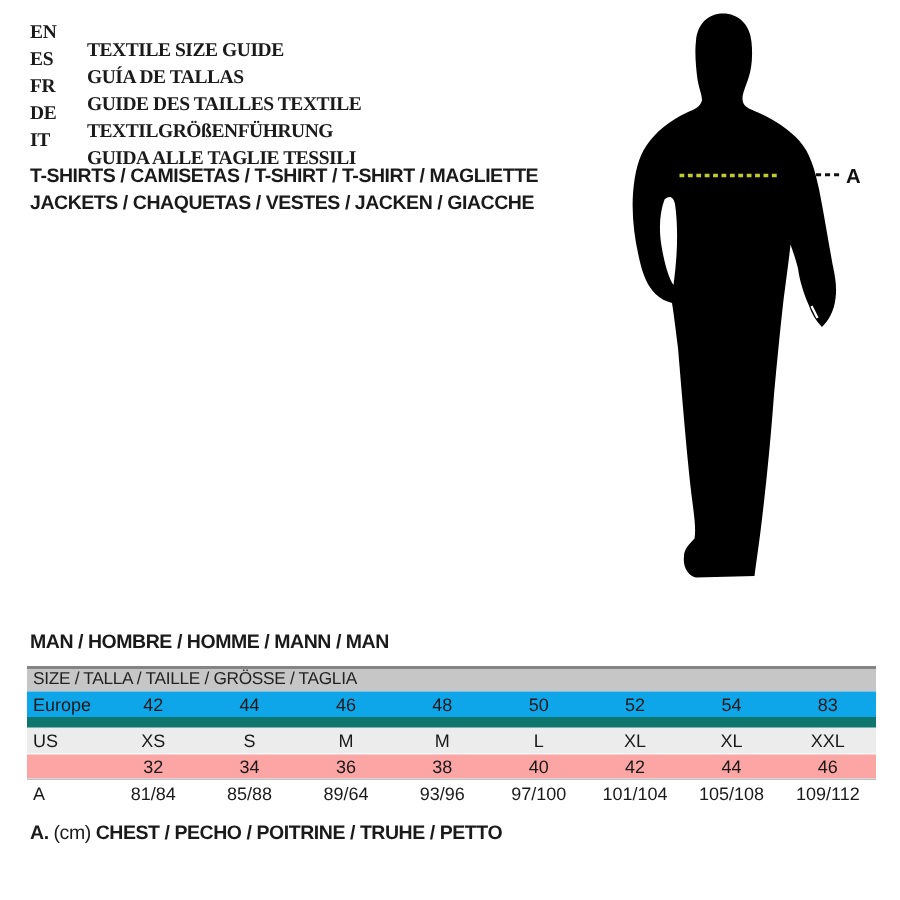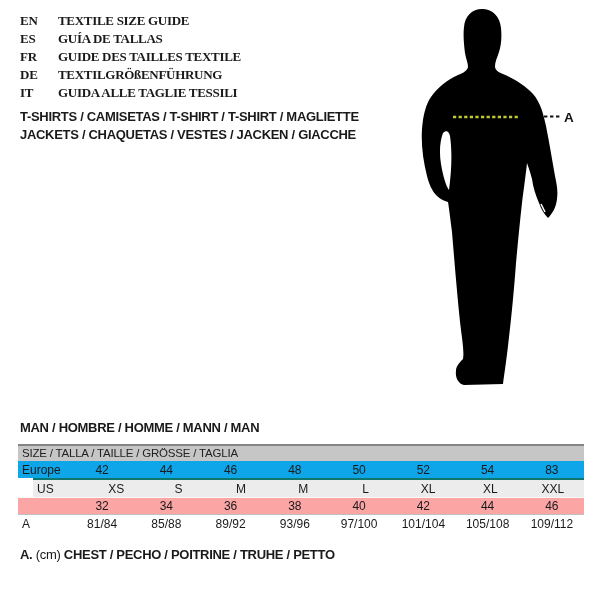--- a/index.html
+++ b/index.html
@@ -5,40 +5,40 @@
   html,body{margin:0;padding:0;}
   body{
     width:600px;height:600px;position:relative;background:#ffffff;
     font-family:"Liberation Sans", sans-serif;color:#1a1a1a;overflow:hidden;
     -webkit-font-smoothing:antialiased;
   }
   
   .lang-list{position:absolute;left:20px;top:12px;font-family:Liberation Serif, serif;}
   .lang-row{display:flex;height:18px;line-height:18px;}
   .lang-code{width:38px;font-size:13px;font-weight:bold;letter-spacing:-.2px;}
-  .lang-title{font-size:13px;font-weight:bold;letter-spacing:-.3px;white-space:nowrap;}
+  .lang-title{font-size:13px;font-weight:bold;letter-spacing:-.3px;white-space:nowrap;margin-top:12px;}
   
   .categories{position:absolute;left:20px;top:108px;}
   .cat-line{font-size:13px;font-weight:bold;letter-spacing:-.3px;line-height:18px;white-space:nowrap;}
   
   .figure-wrap{position:absolute;left:415px;top:0;width:170px;height:398px;}
   .figure-wrap svg{display:block;width:170px;height:398px;}
   
   .man-label{position:absolute;left:20px;top:420px;font-size:13px;font-weight:bold;letter-spacing:-.3px;}
   
   .size-table{position:absolute;left:18px;top:444px;width:566px;font-size:12px;}
   .t-header{
     background:#c6c6c6;border-top:2px solid #848484;height:15px;line-height:15px;
     padding-left:4px;font-size:11.5px;letter-spacing:-.2px;color:#222;
   }
   .t-row{display:grid;grid-template-columns:52px repeat(8,1fr);align-items:center;}
   .t-row .t-label{padding-left:4px;text-align:left;}
   .t-row .t-cell{text-align:center;}
   .row-europe{height:17px;background:#0ea5e9;}
-  .row-us{height:17px;background:#ececec;border-top:2px solid #0f766e;margin-left:15px;}
+  .row-us{height:17px;background:#ececec;border-top:7px solid #0f766e;}
   .row-alt{height:16px;background:#fca5a5;border-top:1px solid #f8f8f8;}
   .row-a{height:17px;background:#ffffff;border-top:1px solid #bfbfbf;}
   
   .footnote{position:absolute;left:20px;top:547px;font-size:13px;letter-spacing:-.3px;white-space:nowrap;}
   .footnote .fn-bold{font-weight:bold;}
   .footnote .fn-unit{font-weight:normal;}
 </style>
 </head>
 <body>
 
@@ -157,21 +157,21 @@
     <span class="t-cell">40</span>
     <span class="t-cell">42</span>
     <span class="t-cell">44</span>
     <span class="t-cell">46</span>
   </div>
 
   <div class="t-row row-a">
     <span class="t-label">A</span>
     <span class="t-cell">81/84</span>
     <span class="t-cell">85/88</span>
-    <span class="t-cell">89/92</span>
+    <span class="t-cell">89/64</span>
     <span class="t-cell">93/96</span>
     <span class="t-cell">97/100</span>
     <span class="t-cell">101/104</span>
     <span class="t-cell">105/108</span>
     <span class="t-cell">109/112</span>
   </div>
 </div>
 
 <div class="footnote">
   <span class="fn-bold">A.</span>

